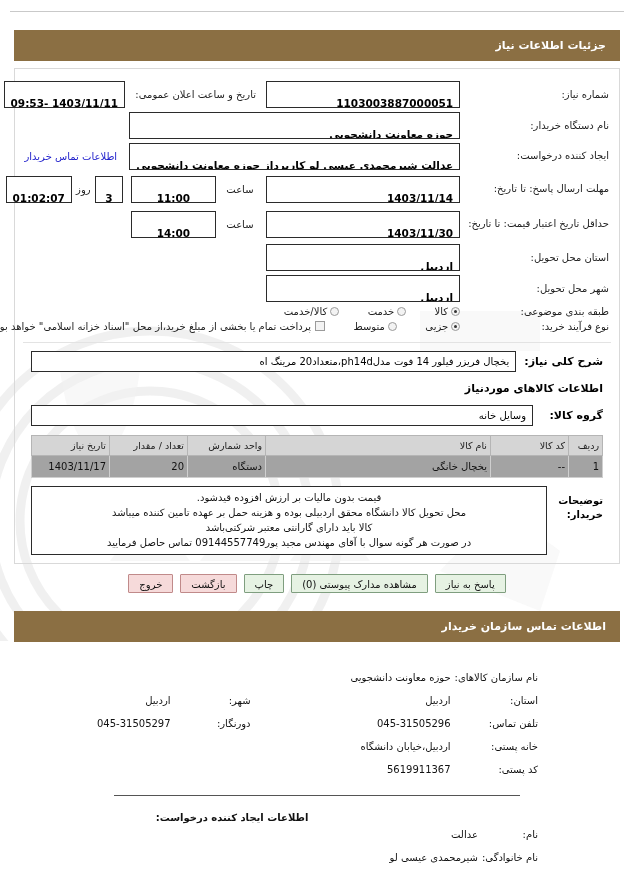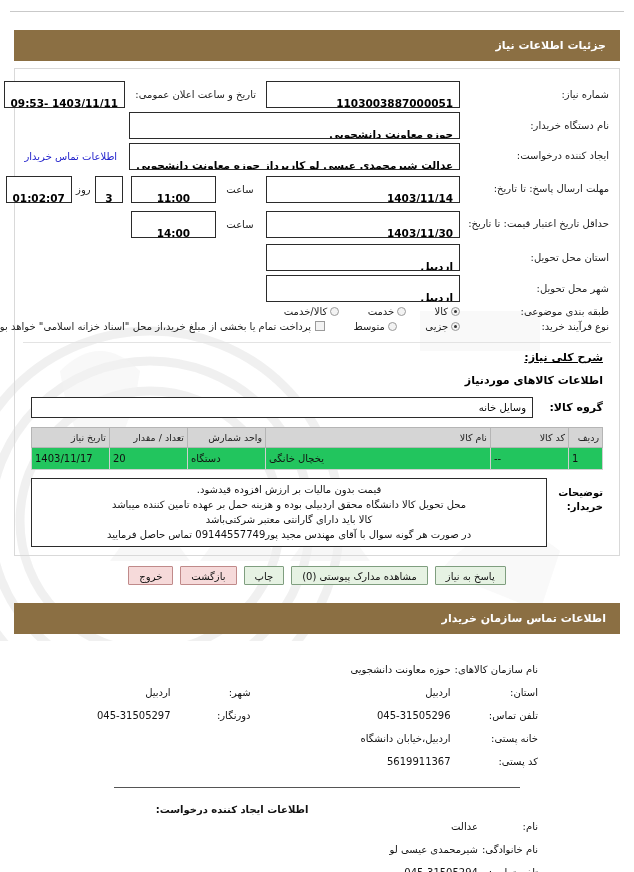--- a/index.html
+++ b/index.html
@@ -112,21 +112,21 @@
     display: inline-block; width: 10px; height: 10px;
     border: 1px solid #9a9a9a; background: #f3f3f3;
     vertical-align: -1px; margin-left: 4px;
   }
   .opt-sp { display: inline-block; width: 22px; }
 
   
   .summary-row { margin: 8px 8px 0 8px; display: flex; align-items: center; }
   .summary-lbl {
     font-size: 11px; font-weight: bold; color: #000;
-    white-space: nowrap; margin-left: 8px; text-decoration: underline;
+    white-space: nowrap; margin-left: 8px;
   }
   .summary-field {
     border: 1px solid #2b2b2b; background: #fff; flex: 1;
     height: 21px; line-height: 19px; font-size: 10px;
     padding: 0 6px; text-align: right; overflow: hidden; white-space: nowrap;
   }
   .subhead {
     margin: 10px 8px 0 8px; font-size: 11px; font-weight: bold;
     color: #000; text-align: right;
   }
@@ -141,22 +141,22 @@
     width: calc(100% - 16px); margin: 9px 8px 0 8px;
     border-collapse: collapse; font-size: 10px;
     border: 1px solid #b5b5b5; background: #fff;
   }
   table.goods th {
     background: #d5d5d5; color: #222; font-weight: normal;
     border: 1px solid #b5b5b5; padding: 4px 3px; text-align: right;
     font-size: 9.5px;
   }
   table.goods td {
-    border: 1px solid #cfcfcf; padding: 5px 3px; text-align: left;
-    color: #111; font-size: 10px; background: #22c55e;
+    border: 1px solid #cfcfcf; padding: 5px 3px; text-align: right;
+    color: #111; font-size: 10px; background: #a3a3a3;
   }
 
   
   .notes-row { margin: 8px 8px 0 8px; display: flex; align-items: stretch; }
   .notes-lbl {
     font-size: 10px; font-weight: bold; color: #000; white-space: nowrap;
     width: 52px; text-align: right; line-height: 1.35; padding-top: 8px;
     margin-left: 4px;
   }
   .notes-box {
@@ -347,20 +347,21 @@
             <span class="opt-sp"></span>
             <span><span class="chk"></span><span>پرداخت تمام یا بخشی از مبلغ خرید،از محل "اسناد خزانه اسلامی" خواهد بود.</span></span>
           </td>
         </tr>
       </tbody>
           </table>
       </div>
 
       <div class="summary-row">
         <span class="summary-lbl">شرح کلی نیاز:</span>
+        <span class="summary-field">یخچال  فریزر  فیلور 14 فوت مدلph14d،متعداد20 مرینگ اه</span>
       </div>
 
       <div class="subhead">اطلاعات کالاهای موردنیاز</div>
 
       <div class="group-row">
         <span class="group-lbl">گروه کالا:</span>
         <span class="summary-field">وسایل  خانه</span>
       </div>
 
       <table class="goods">

